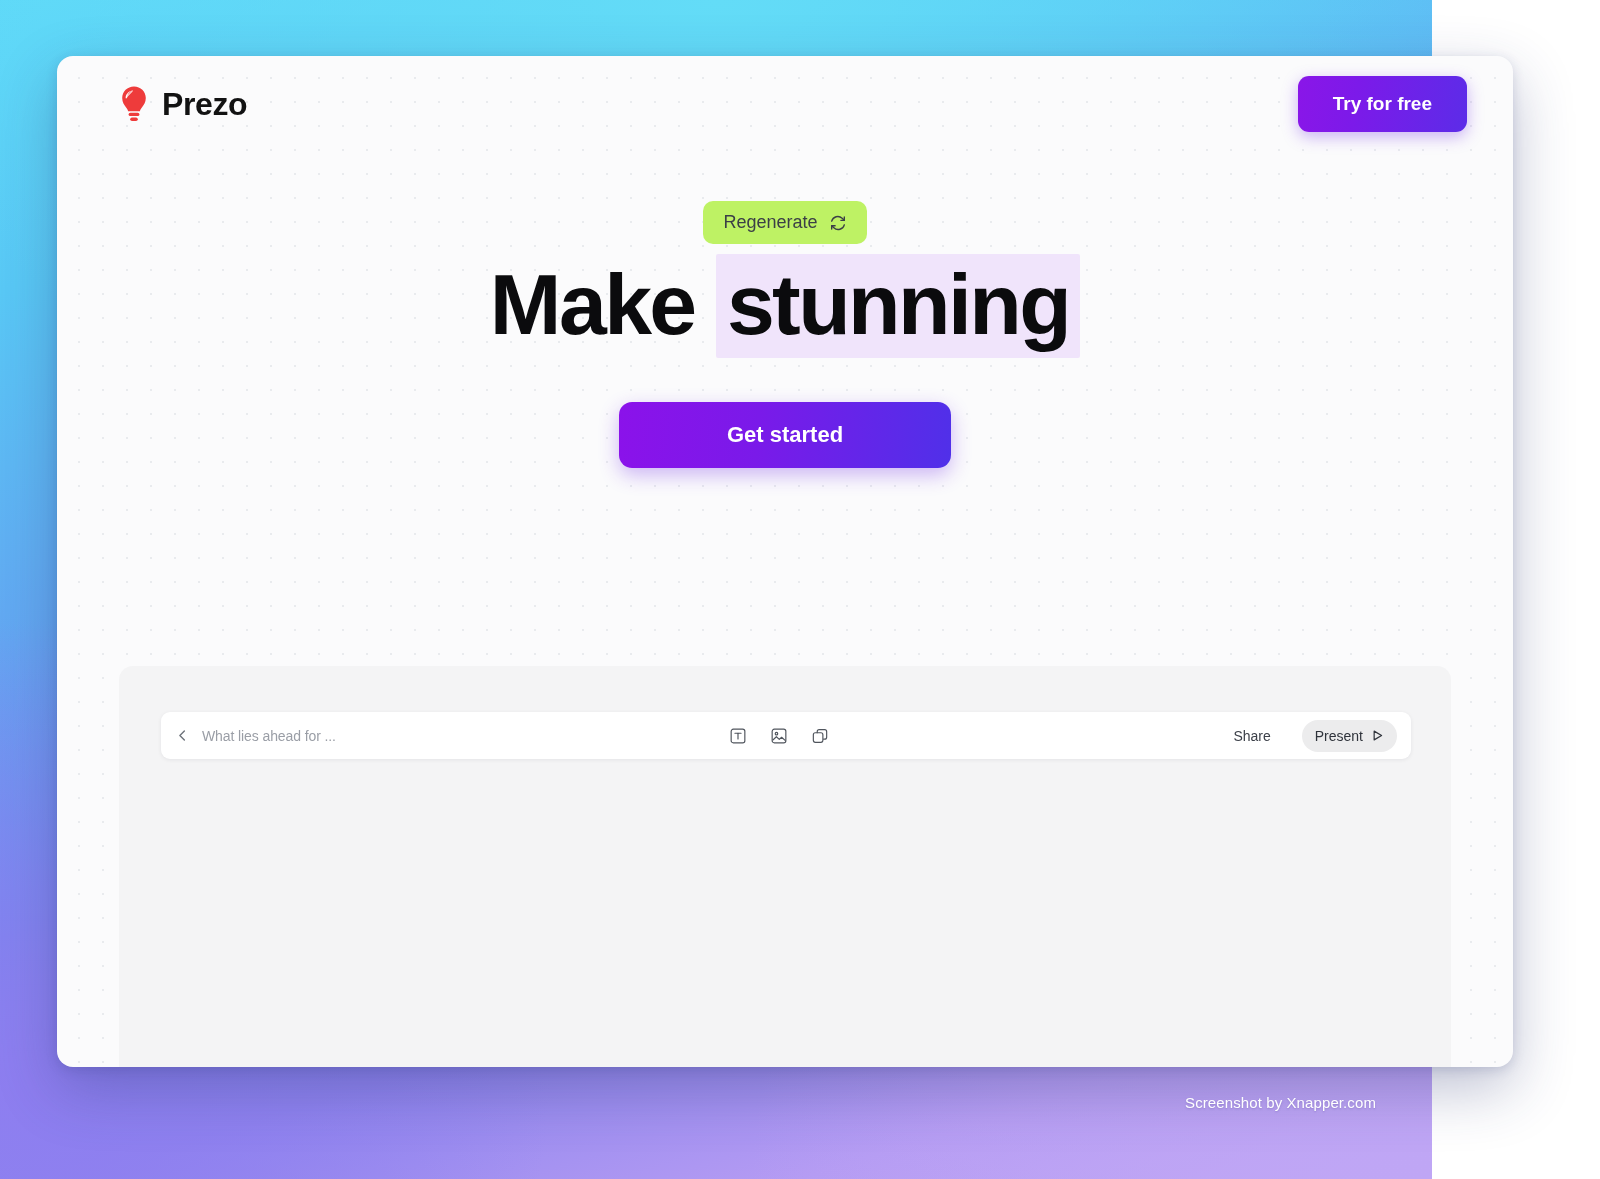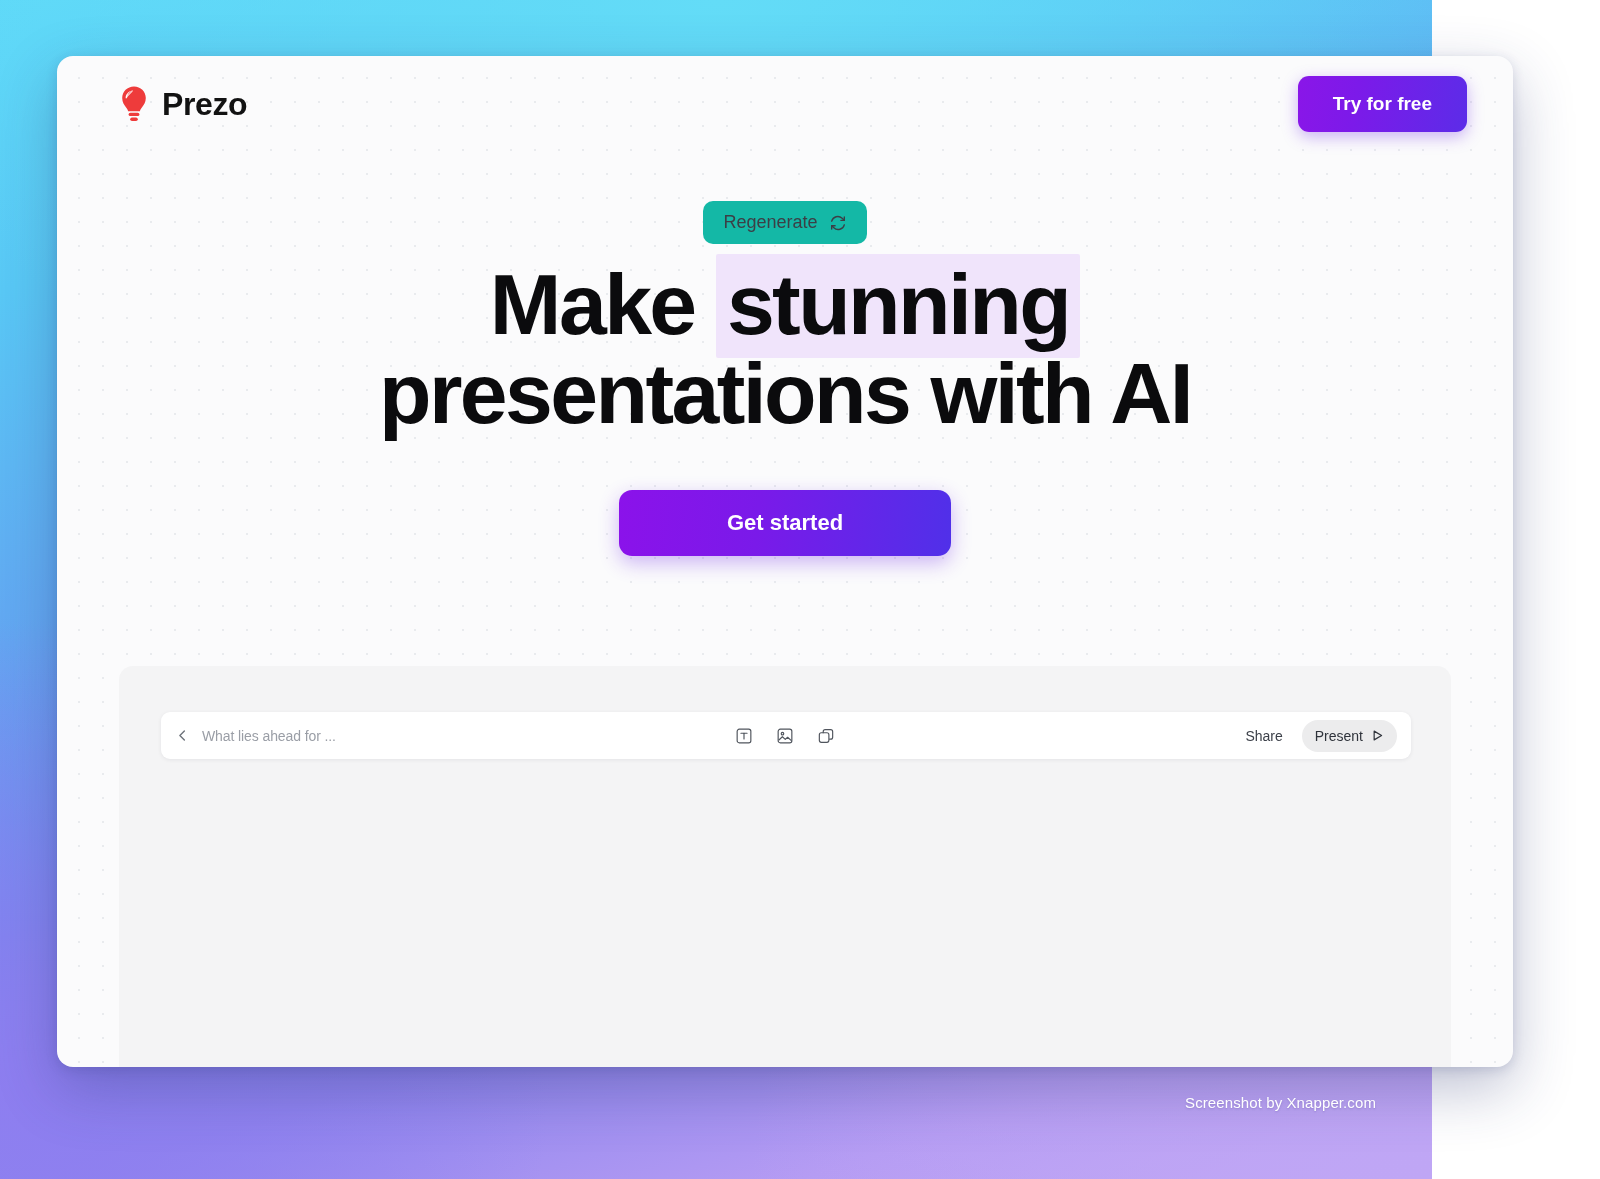--- a/index.html
+++ b/index.html
@@ -94,21 +94,21 @@
     position: absolute;
     left: 0; top: 96px;
     width: 100%;
     text-align: center;
   }
 
   #regenerate-pill {
     display: inline-flex;
     align-items: center;
     gap: 11px;
-    background: #14b8a6;
+    background: #bef264;
     border: none;
     cursor: pointer;
     border-radius: 10px;
     padding: 11px 20px;
     font-size: 18px;
     color: #3b3f46;
     font-family: "Liberation Sans", sans-serif;
     margin-top: 49px;
   }
 
@@ -191,21 +191,21 @@
   .tb-center {
     flex: 1 1 auto;
     display: flex;
     align-items: center;
     justify-content: center;
     gap: 23px;
   }
 
   .tool-icon { width: 18px; height: 18px; display: block; cursor: pointer; }
 
-  .tb-right { display: flex; align-items: center; gap: 8px; flex: 0 0 auto; }
+  .tb-right { display: flex; align-items: center; gap: 20px; flex: 0 0 auto; }
 
   #share-btn {
     background: none;
     border: none;
     cursor: pointer;
     font-family: "Liberation Sans", sans-serif;
     font-size: 14px;
     color: #3c4049;
     padding: 7px 11px;
     border-radius: 7px;
@@ -275,21 +275,20 @@
             <path d="M17 12a7 7 0 0 1-11.6 3.3L3 13"></path>
             <path d="M3 16.8V13h3.8"></path>
           </svg>
         </span>
       </button>
 
       <h1 id="headline">
         <span>Make</span>
         <span class="hl-mark">stunning</span>
         <br>
-        <span>presentations with AI</span>
       </h1>
 
 
       <button id="get-started-btn">Get started</button>
     </div>
 
     <div id="editor-panel">
 
       <div id="editor-toolbar">
 

